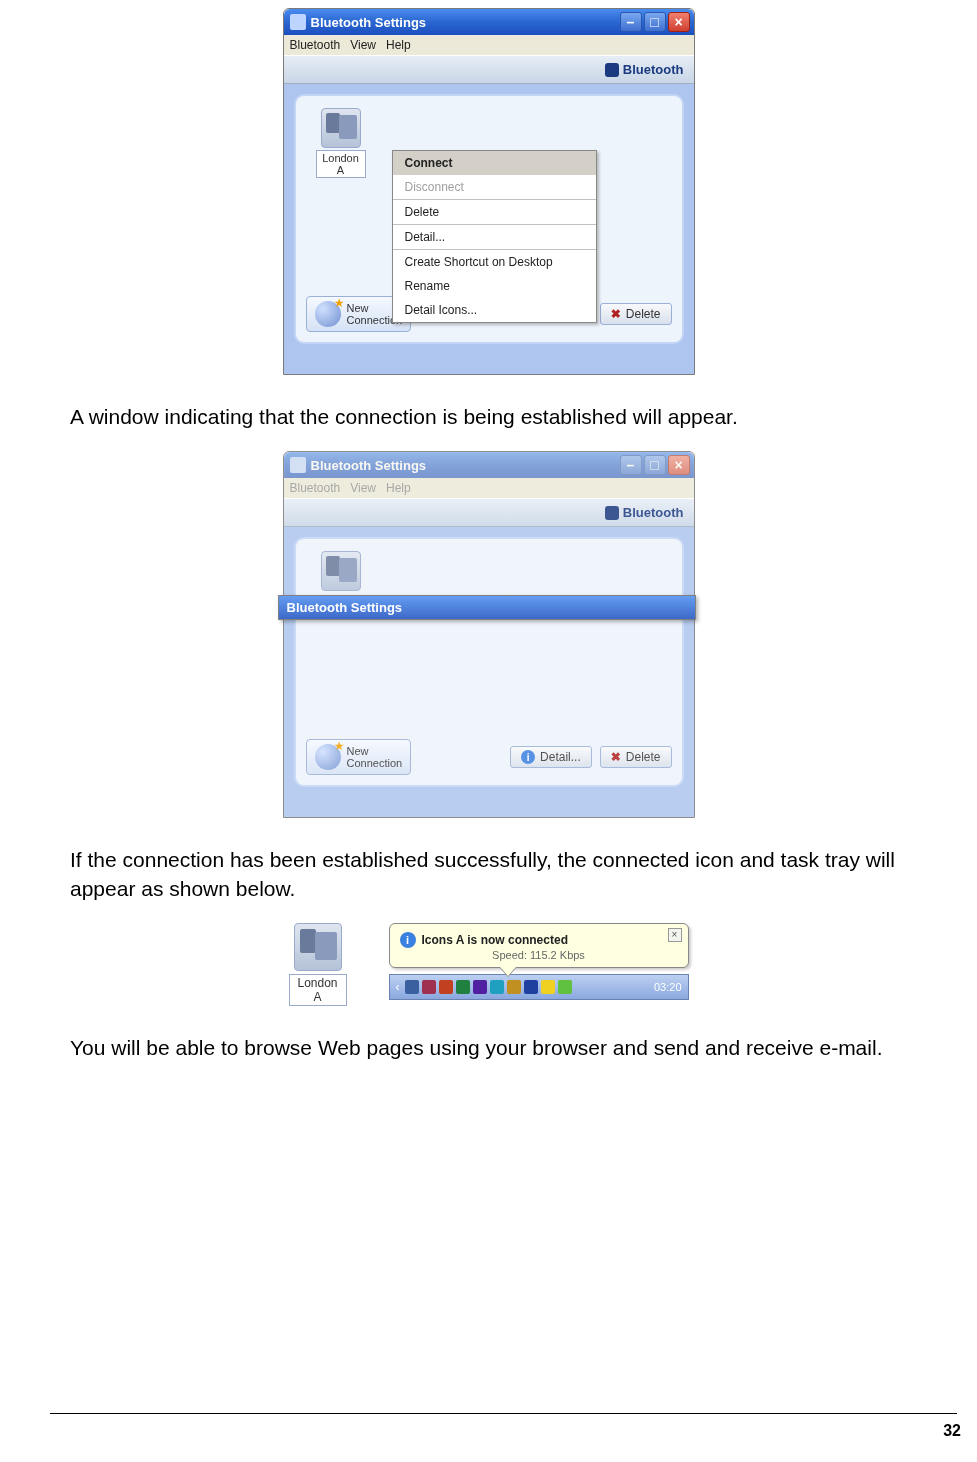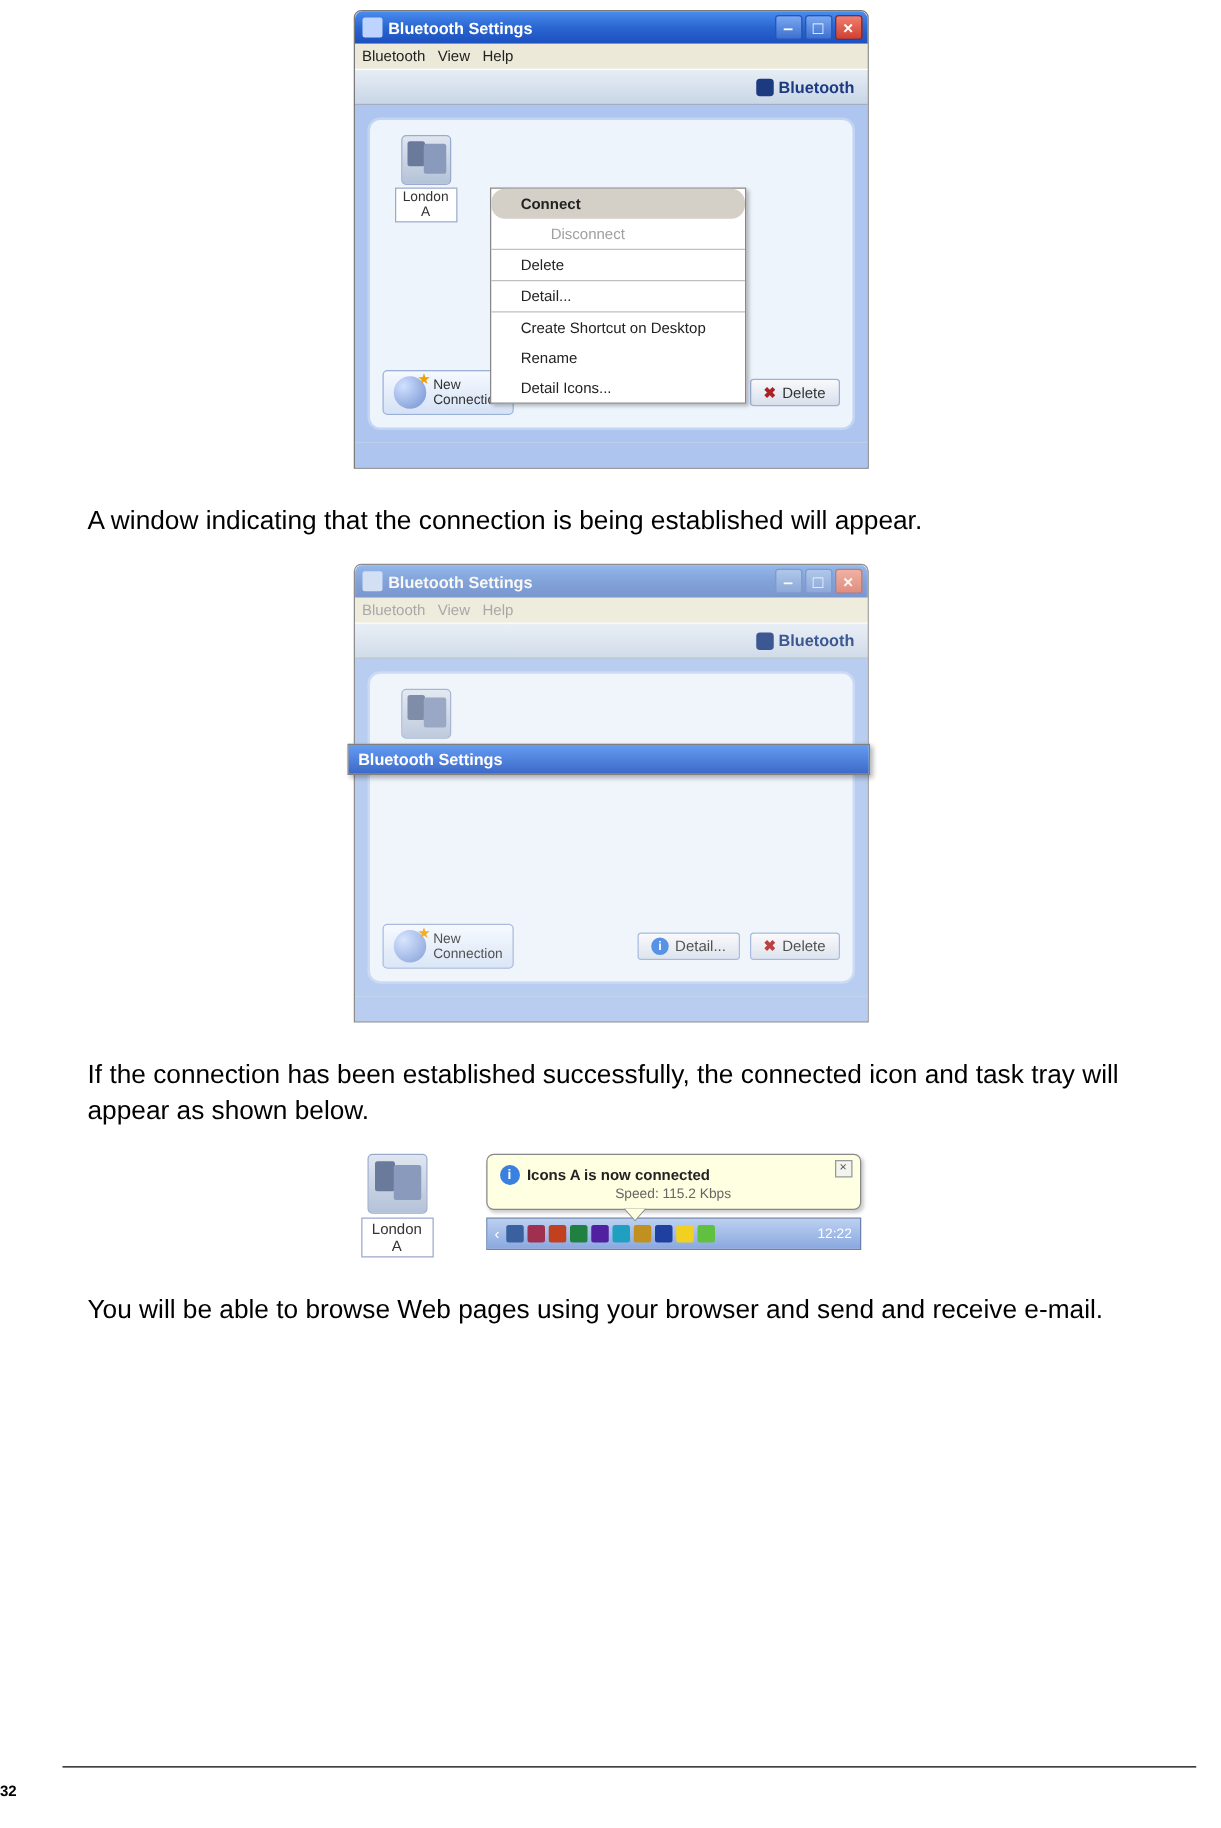--- a/index.html
+++ b/index.html
@@ -50,23 +50,23 @@
   .bt-sym { width:14px; height:14px; background:#1b3a80; border-radius:3px; display:inline-block;}
   .client { padding:10px; background:#adc5ef; }
   .panel { background:#eef4fc; border:2px solid #c2d5f5; border-radius:10px; height:250px; position:relative; overflow:visible; }
   .devicon { position:absolute; top:12px; left:20px; width:50px; text-align:center; font-size:11px; color:#333;}
   .devicon .dg { width:40px; height:40px; margin:0 auto; background:linear-gradient(#dfe6f0,#b4c2d8); border:1px solid #9aaacc; border-radius:4px; position:relative;}
   .devicon .dg::before { content:""; position:absolute; left:4px; top:4px; width:14px; height:20px; background:#6a7a9a; border-radius:2px;}
   .devicon .dg::after  { content:""; position:absolute; right:3px; top:6px; width:18px; height:24px; background:#8a9abc; border-radius:2px;}
   .devlabel { background:#fff; border:1px solid #9aaacc; padding:1px 2px; margin-top:2px; font-size:11px;}
   
   .ctx { position:absolute; top:54px; left:96px; width:205px; background:#fff; border:1px solid #888; box-shadow:2px 2px 3px rgba(0,0,0,.25); font-size:12px; z-index:20;}
-  .ctx-item { padding:5px 24px; color:#222;border-radius:11px; }
+  .ctx-item { padding:5px 12px; color:#222; }
   .ctx-item.sel { background:#d4d0c8; font-weight:bold;}
-  .ctx-item.dis { color:#a0a0a0;margin-left:24px; }
+  .ctx-item.dis { color:#a0a0a0; }
   .ctx hr { border:none; border-top:1px solid #c0c0c0; margin:0;}
   
   .btnbar { position:absolute; left:10px; right:10px; bottom:10px; display:flex; align-items:center; gap:8px;}
   .bigbtn { display:flex; align-items:center; gap:6px; background:linear-gradient(#f5f9ff,#d5e2f5); border:1px solid #9ab0d6; border-radius:4px; padding:4px 8px; font-size:11px; color:#333; }
   .bigbtn .ic { width:26px; height:26px; background:radial-gradient(circle at 30% 30%, #d0e0ff, #7090d0); border-radius:50%; display:inline-block; position:relative;}
   .bigbtn .ic::after { content:"★"; position:absolute; top:-5px; right:-4px; color:#f0a000; font-size:12px;}
   .smbtn { display:flex; align-items:center; gap:5px; background:linear-gradient(#f8f9fb,#d8e0ec); border:1px solid #9ab0d6; border-radius:3px; padding:3px 10px; font-size:12px; color:#333;}
   .smbtn .x { color:#b02020; font-weight:bold;}
   .smbtn .i { width:14px;height:14px;background:#3a80e0;border-radius:50%;color:#fff;display:flex;align-items:center;justify-content:center;font-size:10px;font-weight:bold;}
   .client-bottom-pad { height:20px; background:#adc5ef;}
@@ -94,21 +94,21 @@
   .balloon::after { content:""; position:absolute; bottom:-9px; left:110px; width:0;height:0;border-left:8px solid transparent;border-right:8px solid transparent;border-top:9px solid #ffffe1;}
   .balloon::before{ content:""; position:absolute; bottom:-10px; left:109px; width:0;height:0;border-left:9px solid transparent;border-right:9px solid transparent;border-top:10px solid #888;}
   .tray { background:linear-gradient(#bcd0f0,#8aa8e0); height:26px; border:1px solid #6a82b0; display:flex; align-items:center; padding:0 6px; gap:3px; font-size:11px; color:#fff;}
   .tray .tcn { width:14px;height:14px;border-radius:2px; display:inline-block;}
   .c1{background:#3a60a0}.c2{background:#a03050}.c3{background:#c04020}.c4{background:#208040}.c5{background:#5020a0}.c6{background:#20a0c0}.c7{background:#c09020}.c8{background:#2040a0}.c9{background:#f0d020}.c10{background:#60c040}
   .tray .clock { margin-left:auto; color:#fff; font-size:11px;}
   .tray .arrow { color:#fff; font-size:12px; margin-right:2px;}
 
   
   .footrule { position:absolute; left:50px; right:20px; bottom:48px; border-top:1.5px solid #000; }
-  .pagenum { position:absolute; left:0; right:16px; bottom:22px; text-align:left; font-size:12px; font-weight:bold; }
+  .pagenum { position:absolute; left:0; right:16px; bottom:22px; text-align:right; font-size:16px; font-weight:bold; }
 </style>
 </head>
 <body>
 
 <div class="figure">
   <div class="figure-inner">
     <div class="win">
       <div class="titlebar">
         <span class="ticon"></span>
         <span>Bluetooth Settings</span>
@@ -244,21 +244,21 @@
         <span class="tcn c1"></span>
         <span class="tcn c2"></span>
         <span class="tcn c3"></span>
         <span class="tcn c4"></span>
         <span class="tcn c5"></span>
         <span class="tcn c6"></span>
         <span class="tcn c7"></span>
         <span class="tcn c8"></span>
         <span class="tcn c9"></span>
         <span class="tcn c10"></span>
-        <span class="clock">12:22</span>
+        <span class="clock">03:20</span>
       </div>
     </div>
   </div>
 </div>
 
 <p class="doc-text">You will be able to browse Web pages using your browser and send and receive e-mail.</p>
 
 <div class="footrule"></div>
 <div class="pagenum">32</div>
 

